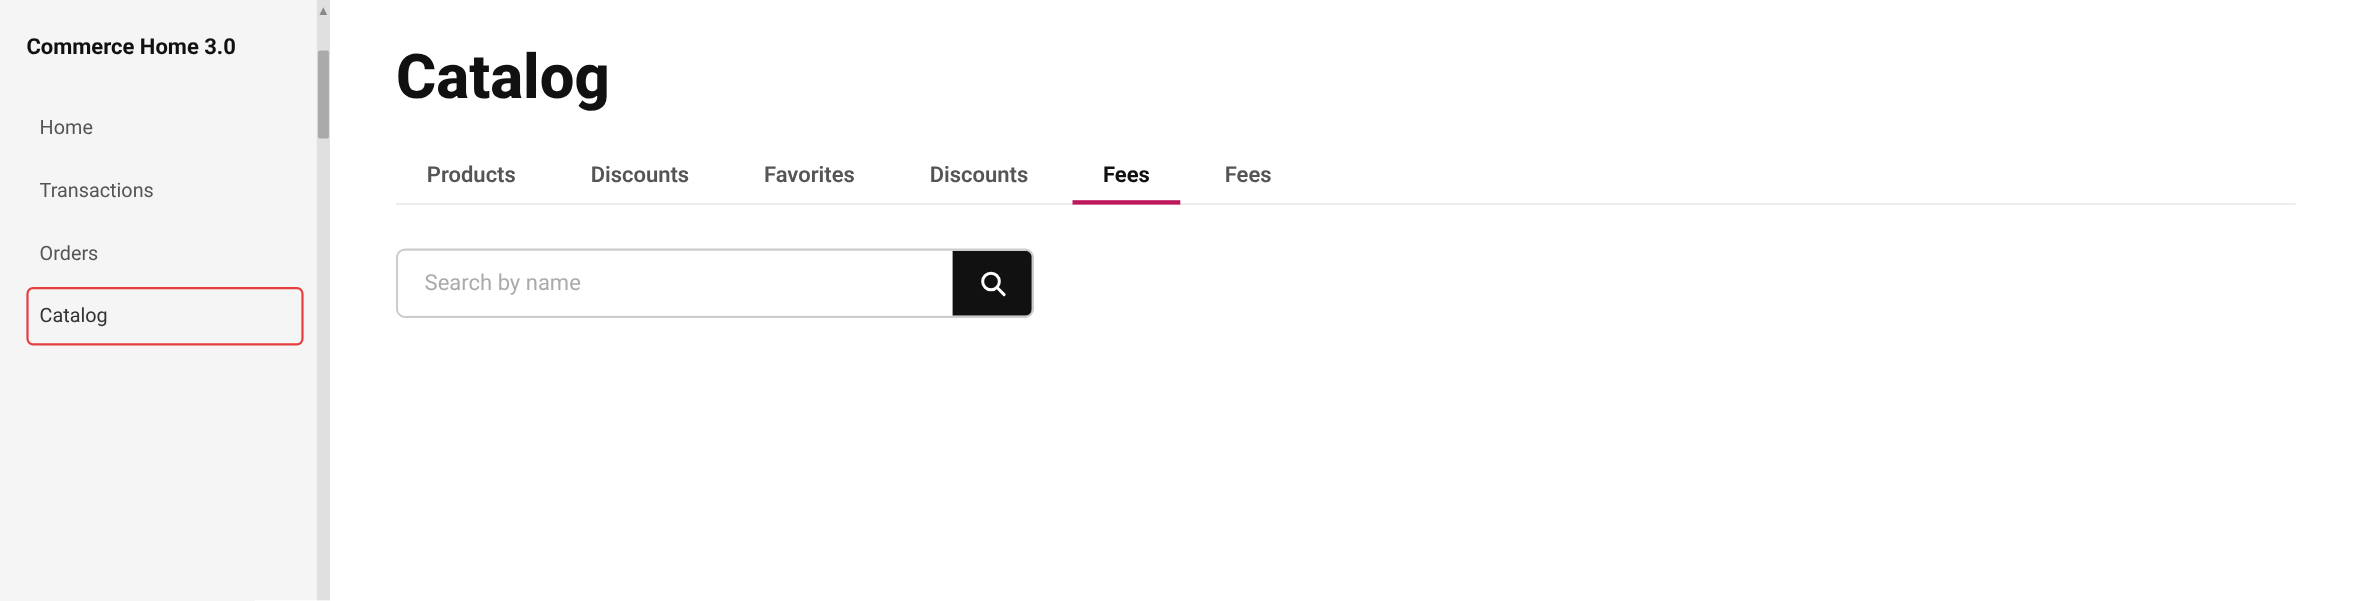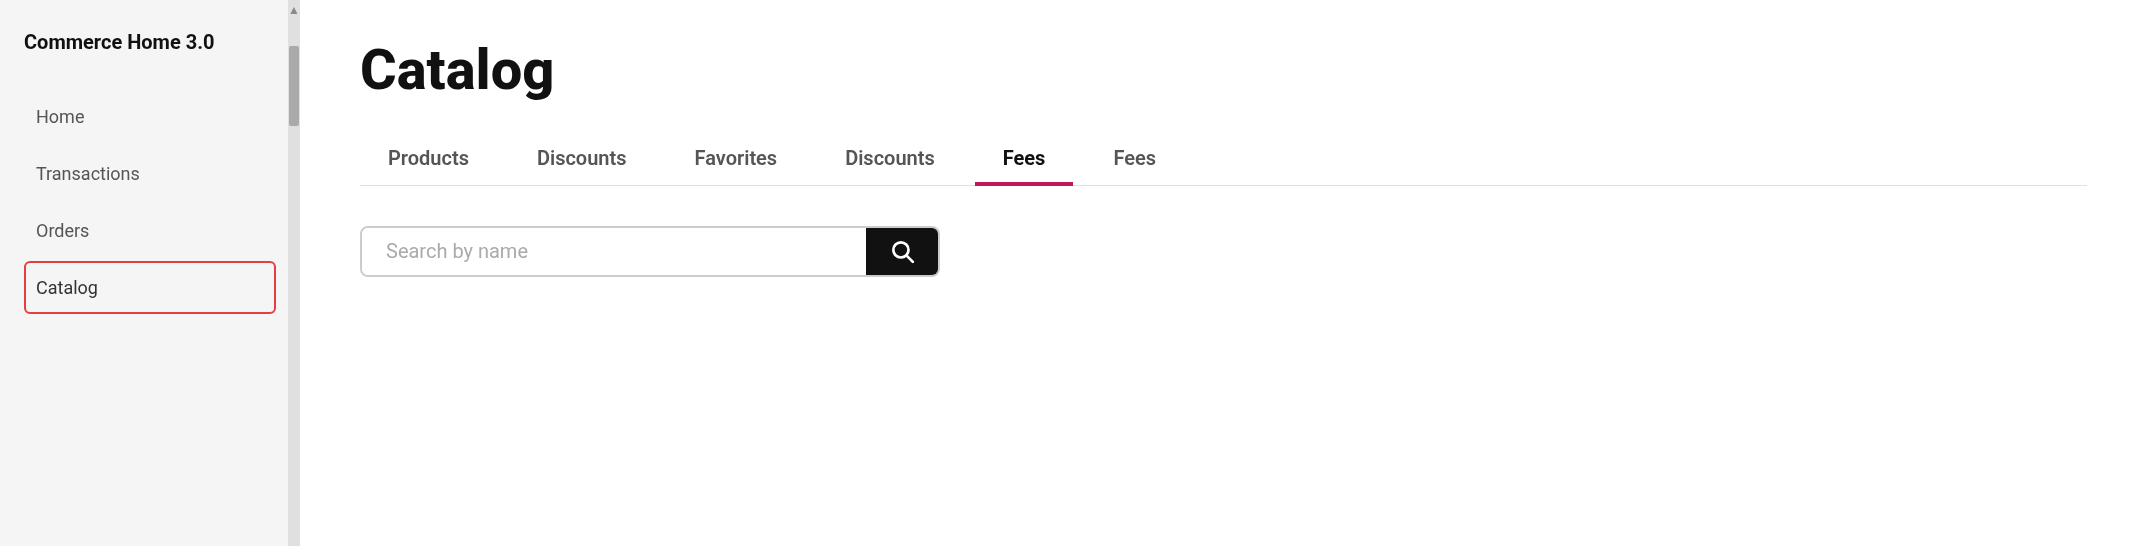--- a/index.html
+++ b/index.html
@@ -130,21 +130,21 @@
       color: #111111;
       font-weight: 700;
       border-bottom: 4px solid #be185d;
     }
 
     
     .search-container {
       display: flex;
       align-items: center;
       width: 580px;
-      height: 51px;
+      height: 63px;
       border: 2px solid #cccccc;
       border-radius: 8px;
       overflow: hidden;
       margin-top: 33px;
     }
 
     .search-input {
       flex: 1;
       height: 100%;
       border: none;

